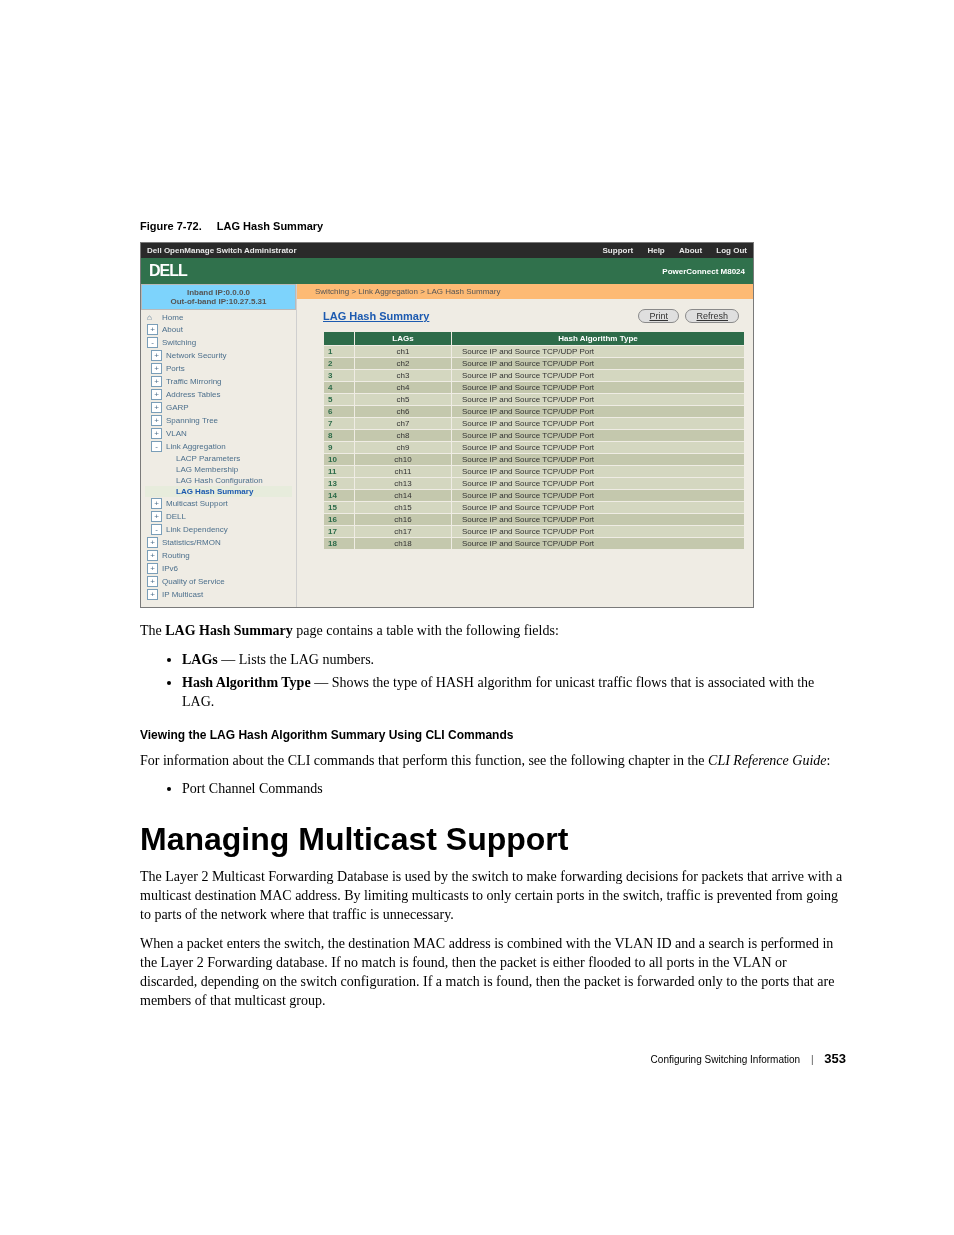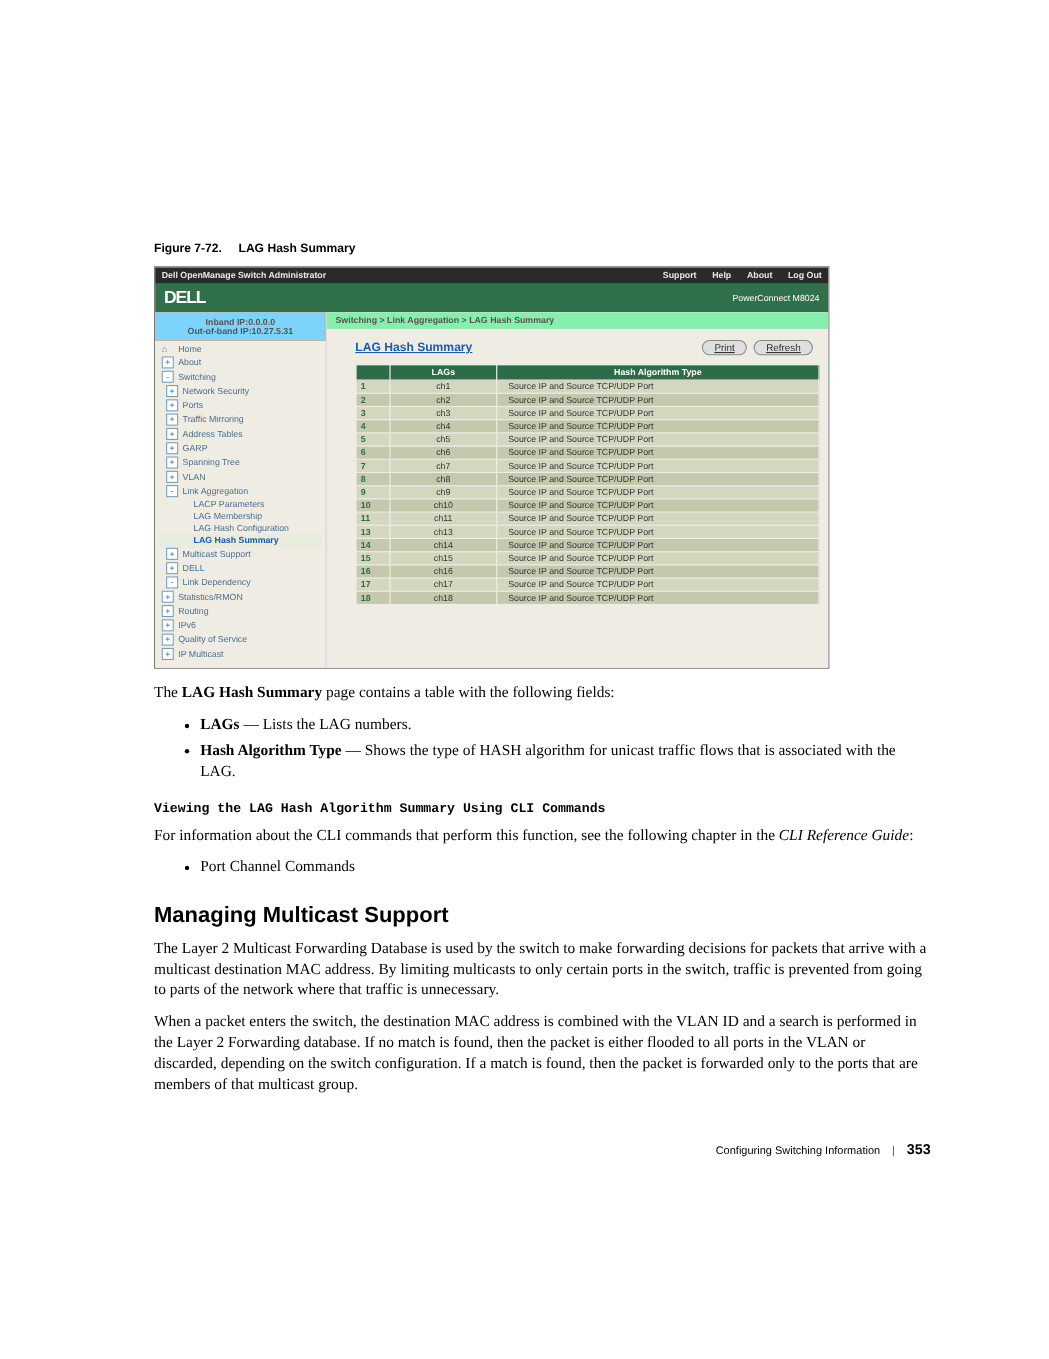--- a/index.html
+++ b/index.html
@@ -47,21 +47,21 @@
     align-items: center;
     padding: 4px 8px;
     color: #fff;
   }
   .brandbar .logo {
     font-family: Arial, sans-serif;
     font-weight: bold;
     font-size: 16px;
     letter-spacing: -1px;
   }
-  .brandbar .model { font-size: 8px; font-weight: normal; }
+  .brandbar .model { font-size: 8px; font-weight: bold; }
   .main {
     display: flex;
     background: #efece4;
   }
   .ipbox {
     border: 1px solid #b9b9b9;
     background: #7dd3fc;
     font-size: 8px;
     text-align: center;
     padding: 3px 4px;
@@ -103,23 +103,22 @@
   .nav .lvl1 { padding-left: 6px; }
   .nav .lvl2 { padding-left: 16px; }
 
   .content {
     flex: 1;
     background: #efece4;
   }
   .crumb {
     font-size: 8px;
     color: #555;
-    padding: 3px 8px;
-    background: #86efac;
-    font-weight: bold;
+    padding: 3px 18px;
+    background: #fdba74;
   }
   .pad {
     padding: 10px 8px 10px 26px;
   }
   .panehdr {
     display: flex;
     justify-content: space-between;
     align-items: center;
     margin-bottom: 8px;
     padding-right: 6px;
@@ -183,30 +182,30 @@
     list-style: disc;
     margin: 6px 0 10px 42px;
     padding: 0;
   }
   ul.bul li {
     font-size: 14px;
     line-height: 1.35;
     margin: 4px 0;
   }
   .subhdr {
-    font-family: Liberation Mono, monospace;
+    font-family: Liberation Sans, sans-serif;
     font-size: 12px;
     font-weight: bold;
     margin: 16px 0 6px 0;
   }
   .italic { font-style: italic; }
   .bold { font-weight: bold; }
   h2.sec {
     font-family: Arial, Helvetica, sans-serif;
-    font-size: 20px;
+    font-size: 32px;
     font-weight: bold;
     margin: 22px 0 8px 0;
   }
   .foot {
     font-family: Arial, Helvetica, sans-serif;
     font-size: 10px;
     margin-top: 40px;
     text-align: right;
     color: #000;
     border-top: none;

